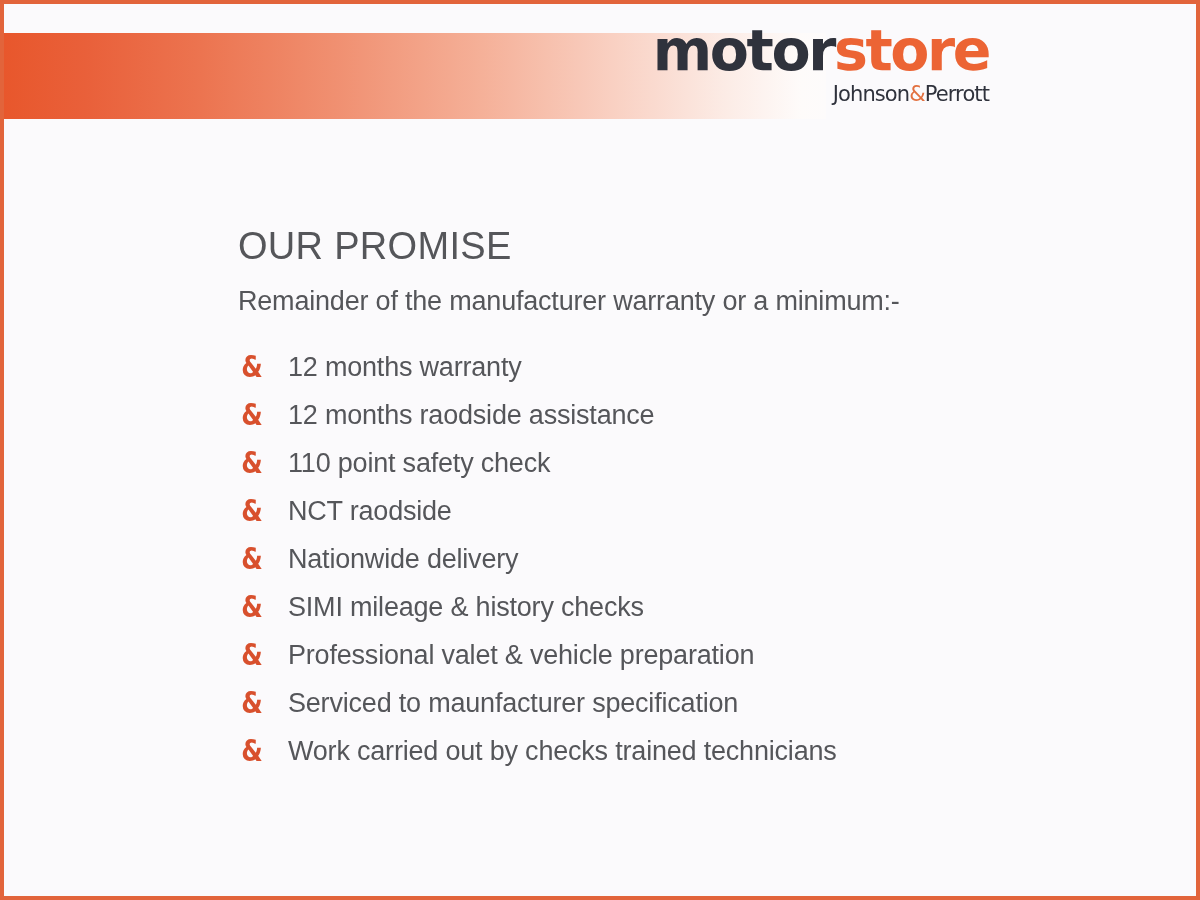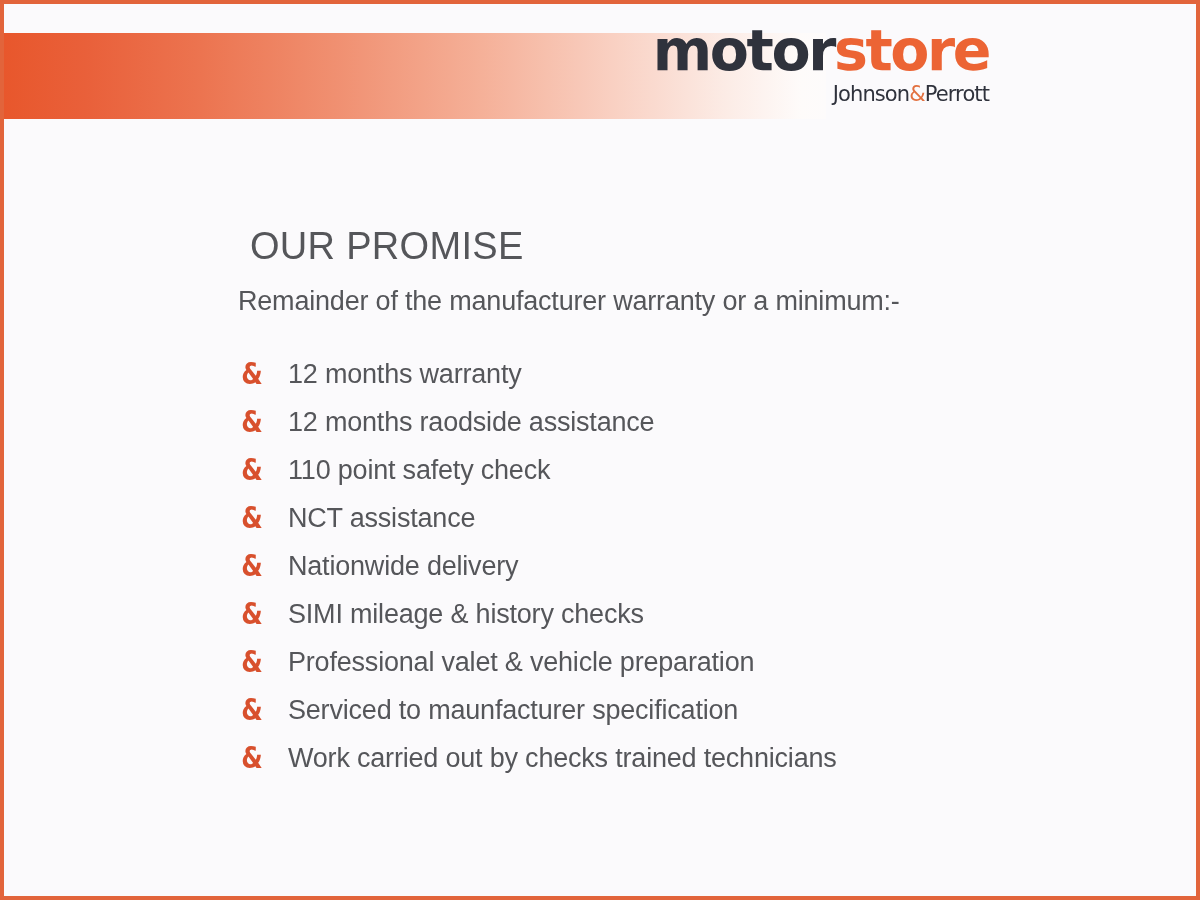--- a/index.html
+++ b/index.html
@@ -87,31 +87,31 @@
     top: 222px;
     width: 920px;
   }
 
   .page-title {
     font-family: "Liberation Sans", sans-serif;
     font-size: 38px;
     font-weight: 400;
     letter-spacing: 0.3px;
     color: #55565a;
-    margin: 0 0 17px 12px;
+    margin: 0 0 17px 0;
     line-height: 1.1;
   }
 
   .subtitle {
     font-family: "Liberation Sans", sans-serif;
     font-size: 27px;
     font-weight: 400;
     color: #55565a;
     letter-spacing: -0.2px;
-    margin: 0 0 33px 0;
+    margin: 0 0 26px 0;
     line-height: 1.2;
   }
 
   .promise-list {
     list-style: none;
     margin: 0;
     padding: 0;
   }
 
   .promise-item {
@@ -170,21 +170,21 @@
       <li class="promise-item">
         <span class="bullet-amp">&amp;</span>
         <span class="promise-text">12 months raodside assistance</span>
       </li>
       <li class="promise-item">
         <span class="bullet-amp">&amp;</span>
         <span class="promise-text">110 point safety check</span>
       </li>
       <li class="promise-item">
         <span class="bullet-amp">&amp;</span>
-        <span class="promise-text">NCT assistance</span>
+        <span class="promise-text">NCT raodside</span>
       </li>
       <li class="promise-item">
         <span class="bullet-amp">&amp;</span>
         <span class="promise-text">Nationwide delivery</span>
       </li>
       <li class="promise-item">
         <span class="bullet-amp">&amp;</span>
         <span class="promise-text">SIMI mileage &amp; history checks</span>
       </li>
       <li class="promise-item">

